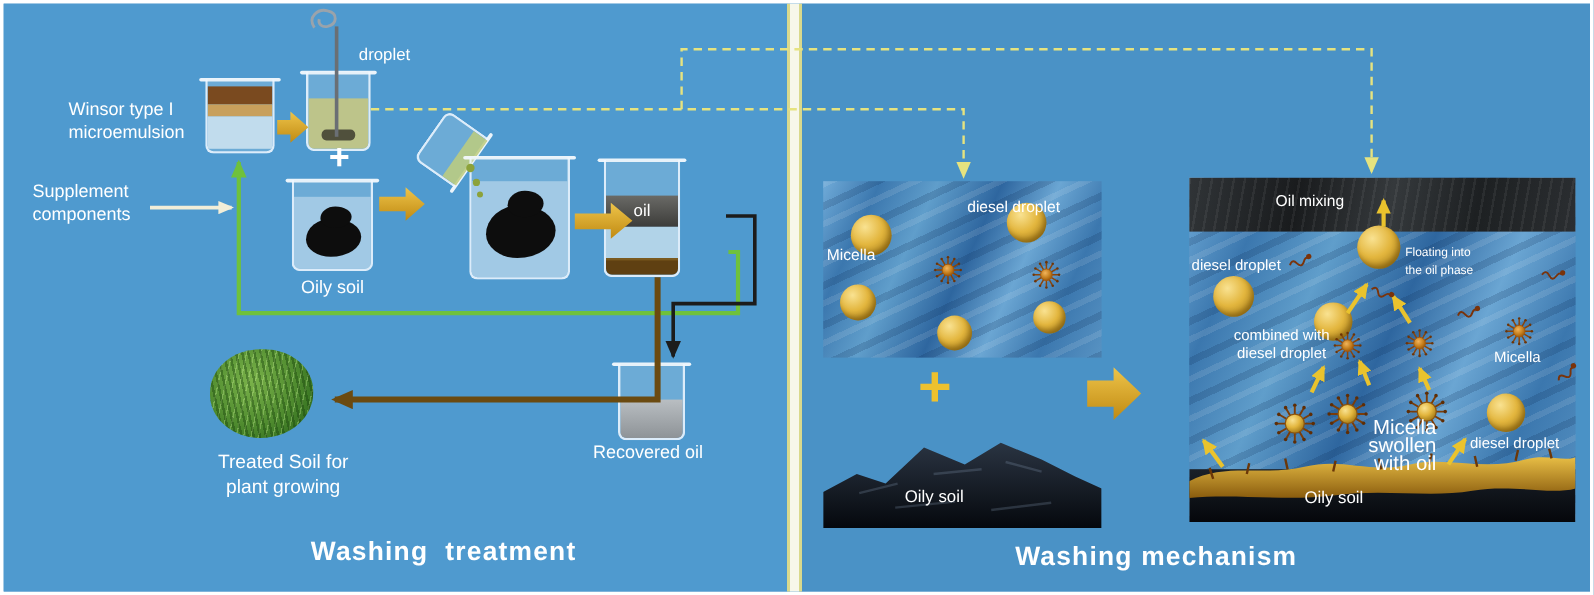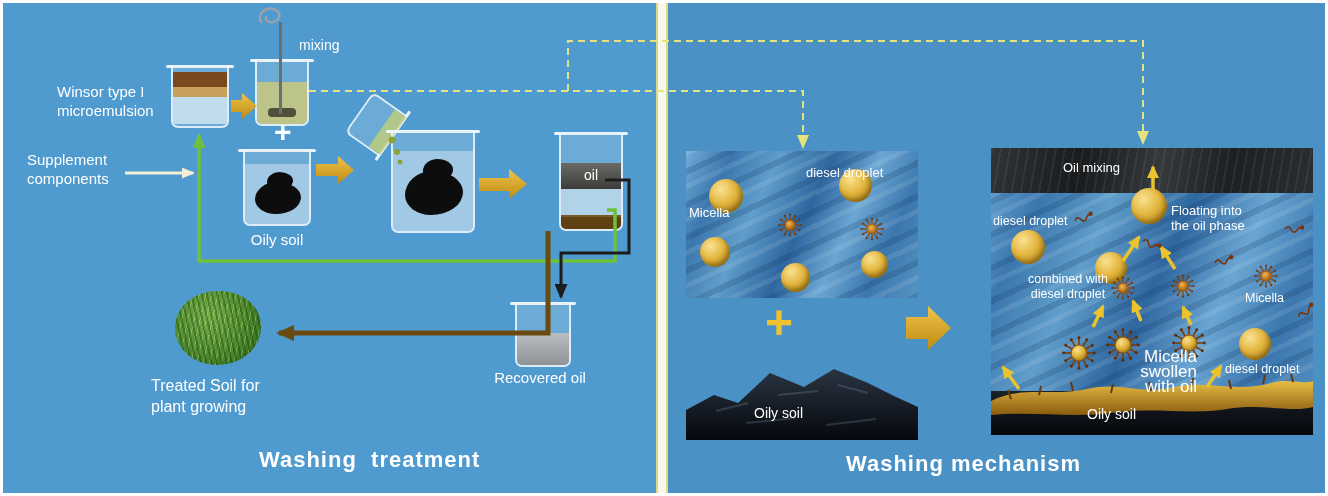--- a/index.html
+++ b/index.html
@@ -132,21 +132,21 @@
 </svg>
 
 <div class="canvas">
   <div class="panel panel-left"></div>
   <div class="panel panel-right"></div>
   <div class="divider"></div>
 
   <svg class="swirl" style="left:252px;top:2px;width:32px;height:22px" viewBox="0 0 32 22">
     <path d="M7,18 C1,9 10,2 18,4 C27,6 26,15 18,17 C13,18 10,15 11,11" fill="none" stroke="#9aa3ab" stroke-width="2.4"></path>
   </svg>
-  <div class="lbl s14" style="left:296px;top:34px">mixing</div>
+  <div class="lbl s14" style="left:296px;top:34px">droplet</div>
 
   <div class="beaker" style="left:252px;top:57px;width:54px;height:66px">
     <div class="rim"></div>
     <div class="glass">
       <div class="layer" style="top:22px;bottom:0;background:rgba(198,198,130,.9)"></div>
       <div class="paddle" style="left:11px;top:48px"></div>
     </div>
     <div class="stir-rod" style="left:24px;top:-38px;height:92px"></div>
   </div>
 
@@ -189,41 +189,41 @@
 
   <div class="beaker" style="left:388px;top:128px;width:84px;height:102px">
     <div class="rim"></div>
     <div class="glass">
       <div class="layer" style="top:20px;bottom:0;background:rgba(196,221,238,.6)"></div>
       <div class="soil-blob" style="left:12px;top:40px;width:58px;height:44px"></div>
       <div class="soil-blob" style="left:30px;top:28px;width:30px;height:22px"></div>
     </div>
   </div>
 
-  <div class="beaker" style="left:556px;top:130px;width:64px;height:98px">
+  <div class="beaker" style="left:500px;top:130px;width:64px;height:98px">
     <div class="rim"></div>
     <div class="glass">
       <div class="layer" style="top:30px;height:26px;background:linear-gradient(#6a6a66,#3c3c3a);text-align:center">
         <span class="s14" style="color:#fff;display:inline-block;padding-top:4px">oil</span>
       </div>
       <div class="layer" style="top:56px;height:26px;background:rgba(206,228,240,.7)"></div>
       <div class="layer" style="top:82px;height:12px;background:#5f4012;border-top:2px solid #7a5a20"></div>
     </div>
   </div>
 
   <div class="beaker" style="left:512px;top:300px;width:56px;height:64px">
     <div class="rim"></div>
     <div class="glass">
       <div class="layer" style="top:30px;bottom:0;background:linear-gradient(#b9bec2,#8e9397)"></div>
     </div>
   </div>
   <div class="lbl s15" style="left:462px;top:366px;width:150px;text-align:center">Recovered oil</div>
 
   <div class="grass" style="left:172px;top:288px;width:86px;height:74px"></div>
-  <div class="lbl s16" style="left:148px;top:372px;width:170px;line-height:21px">
+  <div class="lbl s16" style="left:148px;top:372px;width:170px;text-align:center;line-height:21px">
     <span style="display:block">Treated Soil for</span>
     <span style="display:block">plant growing</span>
   </div>
 
   <div class="title" style="left:256px;top:444px">Washing  treatment</div>
 
   <div class="water-img" style="left:683px;top:148px;width:232px;height:147px">
     <div class="droplet" style="left:23px;top:28px;width:34px;height:34px"></div>
     <div class="droplet" style="left:153px;top:18px;width:33px;height:33px"></div>
     <div class="droplet" style="left:14px;top:86px;width:30px;height:30px"></div>
@@ -293,21 +293,21 @@
       </svg>
     <svg class="micelle" style="left:114px;top:179px;width:36px;height:36px">
         <use href="#sym-micelle-big"></use>
       </svg>
     <svg class="micelle" style="left:180px;top:177px;width:36px;height:36px">
         <use href="#sym-micelle-big"></use>
       </svg>
 
     <div class="lbl s13" style="left:72px;top:12px">Oil mixing</div>
     <div class="lbl" style="left:2px;top:66px;font-size:12.5px">diesel droplet</div>
-    <div class="lbl" style="left:180px;top:55px;font-size:13px;line-height:15px">
+    <div class="lbl" style="left:180px;top:55px;font-size:10px;line-height:15px">
       <span style="display:block">Floating into</span>
       <span style="display:block">the oil phase</span>
     </div>
     <div class="lbl" style="left:24px;top:124px;width:106px;text-align:center;font-size:12.5px;line-height:15px">
       <span style="display:block">combined with</span>
       <span style="display:block">diesel droplet</span>
     </div>
     <div class="lbl" style="left:254px;top:143px;font-size:12.5px">Micella</div>
     <div class="lbl" style="left:102px;top:201px;width:104px;text-align:right;font-size:17px;line-height:15px">
       <span style="display:block">Micella swollen</span>

